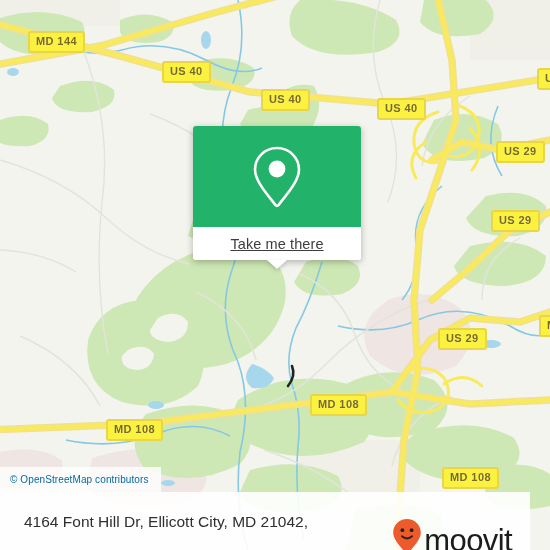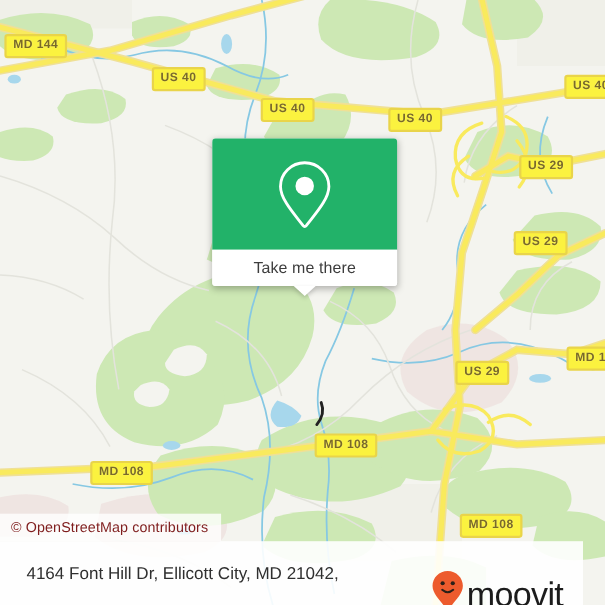--- a/index.html
+++ b/index.html
@@ -22,20 +22,21 @@
     border-radius:3px;
     color:#7a6a28;
     font-size:11px;
     font-weight:bold;
     letter-spacing:.4px;
     line-height:1;
     padding:3px 6px 4px 6px;
     white-space:nowrap;
     box-sizing:border-box;
     text-shadow:0 0 1px rgba(255,255,255,.4);
+    margin-left:24px;
   }
 
   
   #popup{
     position:absolute;
     left:193px;top:126px;
     width:168px;
     border-radius:3px;
     box-shadow:0 2px 7px rgba(0,0,0,.28);
     background:#ffffff;
@@ -49,42 +50,43 @@
   #popup-foot{
     height:33px;
     background:#ffffff;
     border-radius:0 0 3px 3px;
     display:flex;align-items:center;justify-content:center;
   }
   #popup-foot span{
     font-size:14.5px;
     color:#3d3d3d;
     letter-spacing:.1px;
+    text-decoration:underline;
   }
   #popup-tail{
     position:absolute;
     left:50%;bottom:-9px;
     margin-left:-10px;
     width:0;height:0;
     border-left:10px solid transparent;
     border-right:10px solid transparent;
     border-top:9px solid #ffffff;
     filter:drop-shadow(0 2px 2px rgba(0,0,0,.18));
   }
 
   
   #attribution{
     position:absolute;
     left:0;top:467px;
     height:25px;
     padding:0 12px 0 10px;
     display:flex;align-items:center;
     background:rgba(255,255,255,.80);
-    font-size:13px;
-    color:#7f1d1d;
+    font-size:10px;
+    color:#0369a1;
     letter-spacing:.1px;
   }
 
   
   #bottombar{
     position:absolute;left:0;top:492px;
     width:530px;height:58px;
     background:rgba(255,255,255,.90);
     display:flex;align-items:center;justify-content:space-between;
     padding:0 18px 0 24px;

